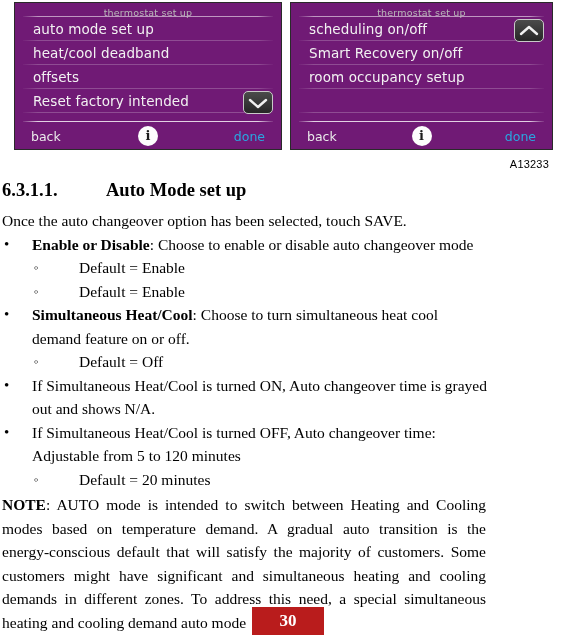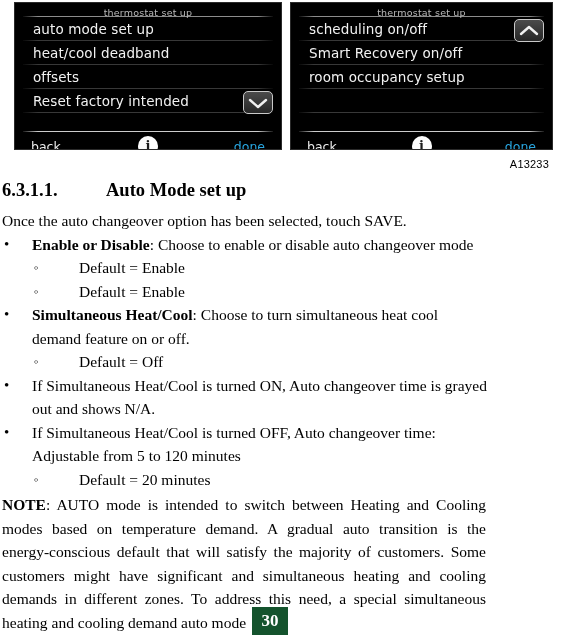--- a/index.html
+++ b/index.html
@@ -20,21 +20,21 @@
   .figure-row {
     position: absolute;
     left: 0;
     top: 0;
     width: 561px;
     height: 155px;
   }
   .tstat {
     position: absolute;
     top: 2px;
-    background: #000000;
+    background: #701a75;
     border: 1px solid #2a2a2a;
     box-sizing: border-box;
     font-family: "DejaVu Sans", sans-serif;
     overflow: hidden;
   }
   .tstat.left  { left: 14px;  width: 268px; height: 148px; }
   .tstat.right { left: 290px; width: 263px; height: 148px; }
 
   .tstat-title {
     color: #b9b9b9;
@@ -74,21 +74,21 @@
     letter-spacing: .1px;
     white-space: nowrap;
   }
   .list-row.empty { height: 23px; }
 
   .tstat-footer {
     position: absolute;
     left: 0;
     right: 0;
     bottom: 0;
-    height: 18px;
+    height: 28px;
   }
   .footer-inner {
     position: relative;
     height: 30px;
   }
   .foot-back {
     position: absolute;
     left: 16px;
     top: 7px;
     color: #eaeaea;
@@ -208,23 +208,23 @@
     padding: 2px 3px 0 2px;
     font-size: 15.5px;
     line-height: 23.5px;
     text-align: justify;
   }
 
   .page-number {
     position: absolute;
     left: 252px;
     top: 607px;
-    width: 36px;
+    width: 72px;
     height: 28px;
-    background: #14532d;
+    background: #b91c1c;
     color: #ffffff;
     font-family: "Liberation Serif", serif;
     font-weight: bold;
     font-size: 17px;
     line-height: 28px;
     text-align: center;
   }
 </style>
 </head>
 <body>

